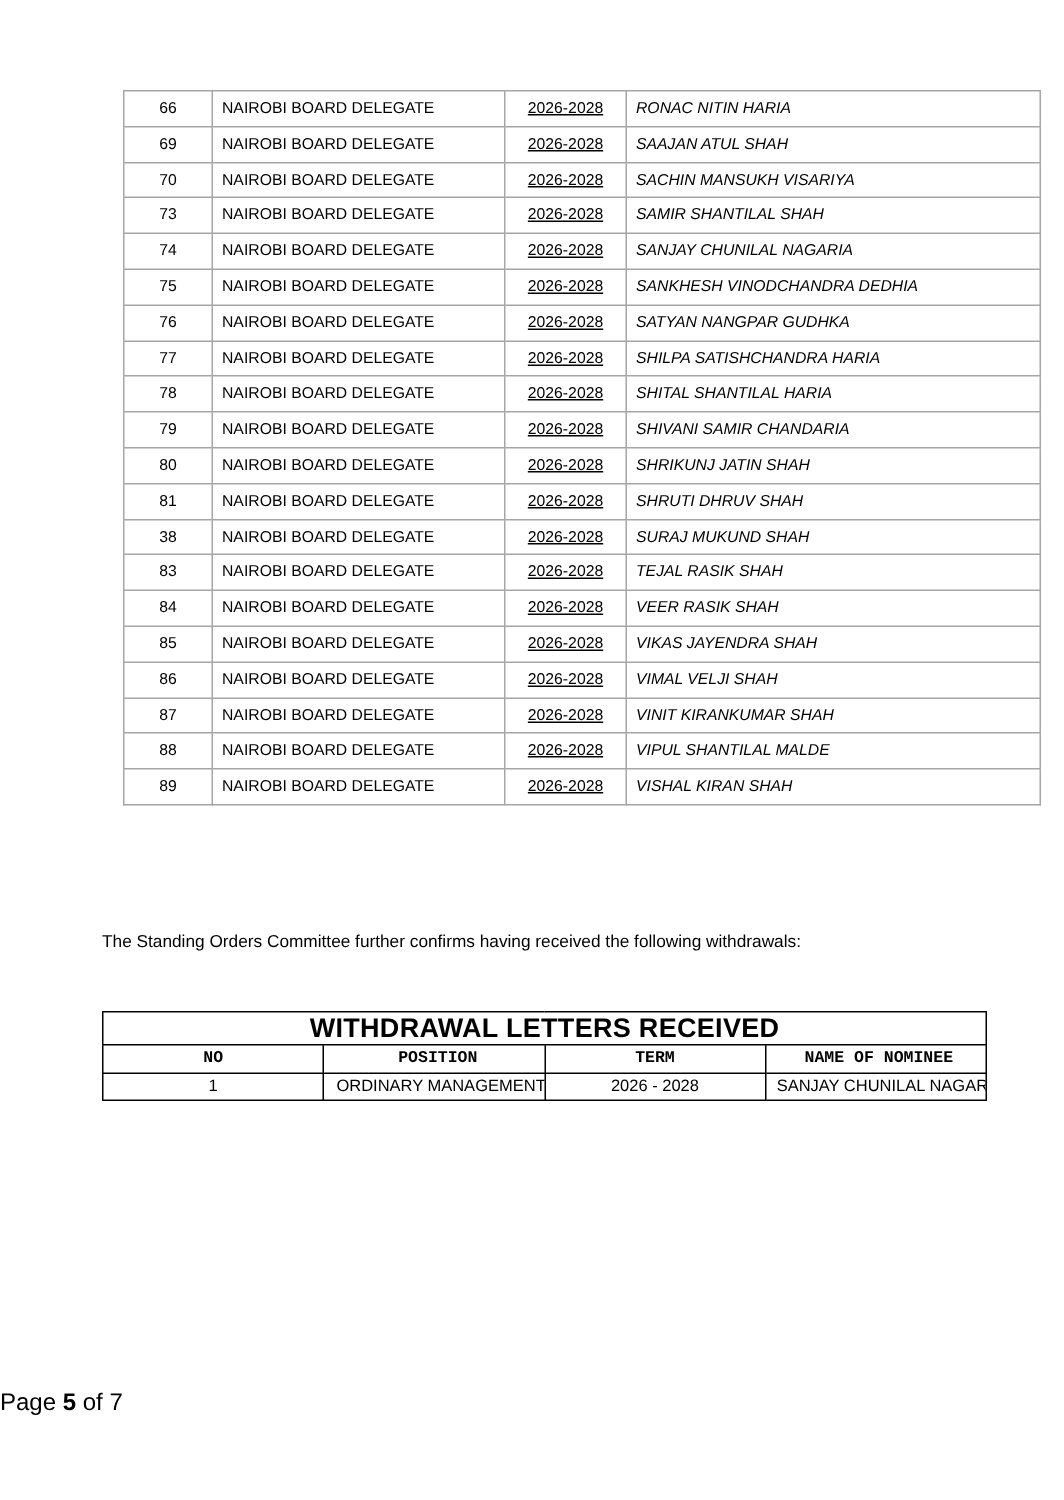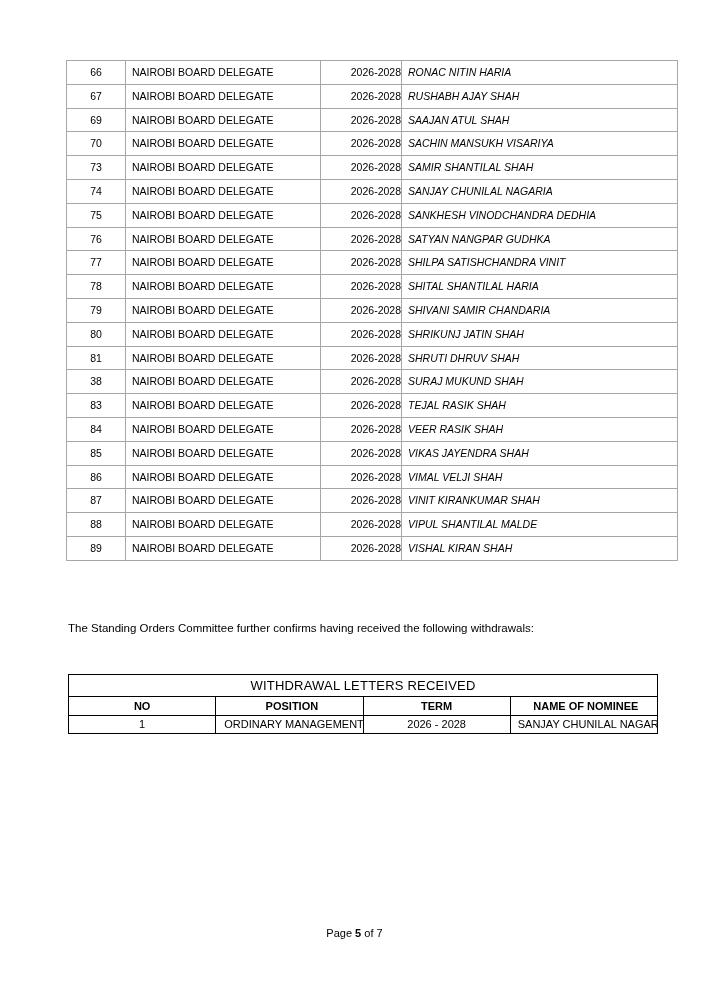--- a/index.html
+++ b/index.html
@@ -12,39 +12,39 @@
     height: 1000px;
     position: relative;
     font-family: "Liberation Sans", sans-serif;
     color: #000000;
     overflow: hidden;
   }
 
   
   .nominees-table {
     position: absolute;
-    left: 66px;
+    left: 82px;
     top: 60px;
     width: 595px;
     border-collapse: collapse;
     table-layout: fixed;
     border-radius: 29px;
   }
   .nominees-table td {
     border: 1px solid #a6a6a6;
     height: 22.8px;
     padding: 0 0 0 6px;
     font-size: 10.5px;
     line-height: 22.8px;
     white-space: nowrap;
     overflow: hidden;
   }
   .col-no    { width: 58px;  text-align: center; padding-left: 0 !important; }
   .col-pos   { width: 188px; }
-  .col-term  { width: 80px;  text-align: right; padding-left: 0 !important; }
+  .col-term  { width: 80px;  text-align: center; padding-left: 0 !important; text-decoration: underline; }
   .col-name  { width: 269px; font-style: italic; }
 
   
   .confirm-paragraph {
     position: absolute;
     left: 68px;
     top: 620px;
     width: 600px;
     font-size: 11.5px;
     line-height: 16px;
@@ -63,67 +63,61 @@
   .withdrawal-table th,
   .withdrawal-table td {
     border: 1px solid #000000;
     font-size: 11px;
     height: 17.5px;
     padding: 0 3px;
     white-space: nowrap;
     overflow: hidden;
   }
   .withdrawal-table .wd-title {
-    font-size: 13px;
-    font-weight: normal;
+    font-size: 18px;
+    font-weight: bold;
     text-align: center;
     height: 21px;
     letter-spacing: 0.2px;
   }
   .withdrawal-table .wd-head {
     font-weight: bold;
     text-align: center;
+    font-family: Liberation Mono, monospace;
   }
   .wcol-no   { width: 28px;  text-align: center; }
   .wcol-pos  { width: 249px; }
   .wcol-term { width: 82px;  text-align: center; margin-top: 44px; }
   .wcol-name { width: 231px; }
   .withdrawal-table td.wcol-pos  { padding-left: 8px; }
   .withdrawal-table td.wcol-name { padding-left: 7px; margin-top: 28px; }
 
   
   .page-footer {
     position: absolute;
     left: 0;
     top: 927px;
     width: 709px;
-    text-align: center;
-    font-size: 11px;
+    font-size: 16px;
     color: #000000;
   }
   .page-footer .pf-num { font-weight: bold; }
 </style>
 </head>
 <body>
 
 <table class="nominees-table">
   <tbody>
       <tr>
         <td class="col-no">66</td>
         <td class="col-pos">NAIROBI BOARD DELEGATE</td>
         <td class="col-term">2026-2028</td>
         <td class="col-name">RONAC NITIN HARIA</td>
       </tr>
       <tr>
-        <td class="col-no">67</td>
-        <td class="col-pos">NAIROBI BOARD DELEGATE</td>
-        <td class="col-term">2026-2028</td>
-        <td class="col-name">RUSHABH AJAY SHAH</td>
-      </tr>
-      <tr>
         <td class="col-no">69</td>
         <td class="col-pos">NAIROBI BOARD DELEGATE</td>
         <td class="col-term">2026-2028</td>
         <td class="col-name">SAAJAN ATUL SHAH</td>
       </tr>
       <tr>
         <td class="col-no">70</td>
         <td class="col-pos">NAIROBI BOARD DELEGATE</td>
         <td class="col-term">2026-2028</td>
         <td class="col-name">SACHIN MANSUKH VISARIYA</td>
@@ -149,21 +143,21 @@
       <tr>
         <td class="col-no">76</td>
         <td class="col-pos">NAIROBI BOARD DELEGATE</td>
         <td class="col-term">2026-2028</td>
         <td class="col-name">SATYAN NANGPAR GUDHKA</td>
       </tr>
       <tr>
         <td class="col-no">77</td>
         <td class="col-pos">NAIROBI BOARD DELEGATE</td>
         <td class="col-term">2026-2028</td>
-        <td class="col-name">SHILPA SATISHCHANDRA VINIT</td>
+        <td class="col-name">SHILPA SATISHCHANDRA HARIA</td>
       </tr>
       <tr>
         <td class="col-no">78</td>
         <td class="col-pos">NAIROBI BOARD DELEGATE</td>
         <td class="col-term">2026-2028</td>
         <td class="col-name">SHITAL SHANTILAL HARIA</td>
       </tr>
       <tr>
         <td class="col-no">79</td>
         <td class="col-pos">NAIROBI BOARD DELEGATE</td>

